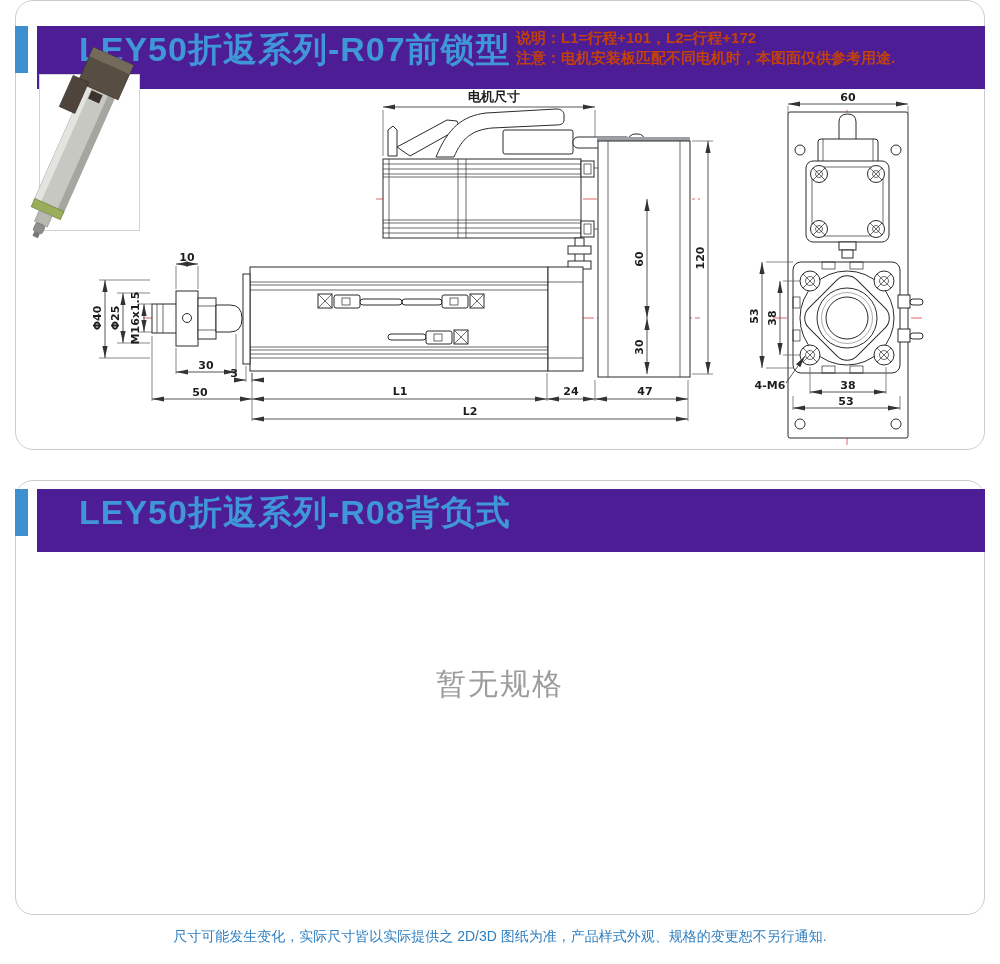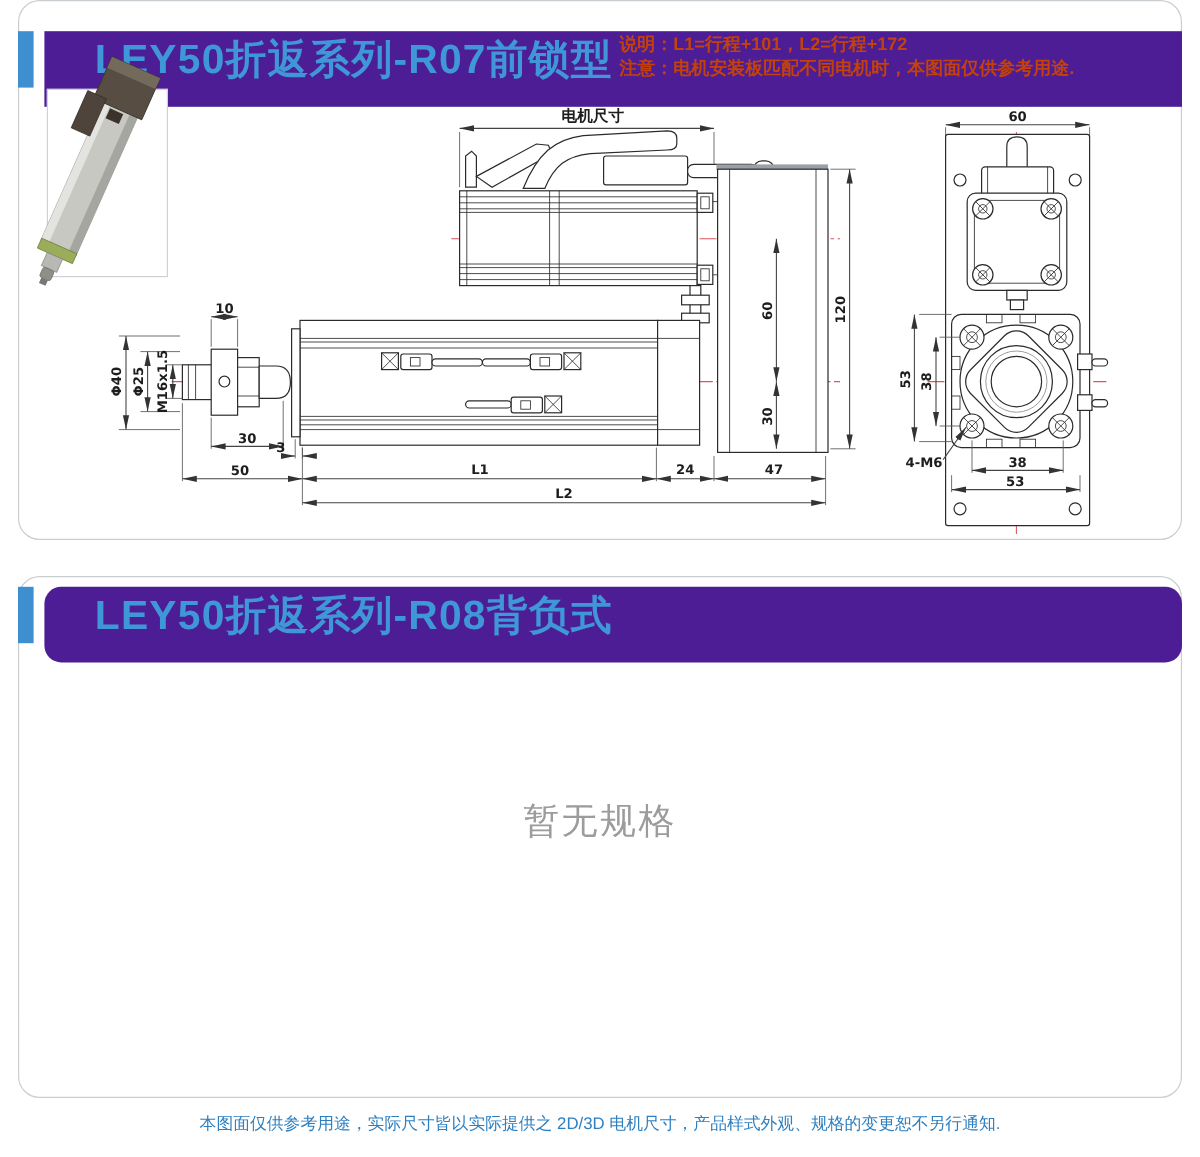--- a/index.html
+++ b/index.html
@@ -5,21 +5,21 @@
   html,body{margin:0;padding:0;background:#fff;font-family:"Liberation Sans","DejaVu Sans",sans-serif;}
   #page{position:relative;width:1000px;height:964px;background:#fff;overflow:hidden;}
   .panel{position:absolute;left:15px;width:968px;background:#fff;border:1px solid #c9ced2;border-radius:18px;}
   #panel1{top:0;height:448px;}
   #panel2{top:480px;height:433px;}
   .sec-header{position:absolute;left:0;right:0;top:0;height:72px;}
   .sec-bar{position:absolute;left:-1px;top:25px;width:13px;height:47px;background:#3e8fd0;}
   .sec-strip{position:absolute;left:21px;top:25px;right:-1px;height:63px;background:#4c1d95;}
   .sec-title{position:absolute;left:42px;top:1px;font-size:34px;font-weight:bold;color:#3f97d7;letter-spacing:1px;white-space:nowrap;}
   #panel2 .sec-bar{top:8px;}
-  #panel2 .sec-strip{top:8px;border-radius:14px;}
+  #panel2 .sec-strip{top:8px;}
   .note{position:absolute;left:500px;top:27px;color:#c2410c;font-size:15px;font-weight:bold;line-height:20px;white-space:nowrap;}
   #thumb{position:absolute;left:23px;top:73px;width:99px;height:155px;background:#fff;border:1px solid #cfd3d6;}
   #empty-text{position:absolute;left:0;right:0;top:664px;text-align:center;color:#9c9c9c;font-size:30px;letter-spacing:2px;}
   #footer-text{position:absolute;left:0;right:0;top:928px;text-align:center;color:#2e7fc0;font-size:14px;}
   svg{position:absolute;left:0;top:0;pointer-events:none;}
   .p{fill:#fff;stroke:#2b2b2b;stroke-width:1;}
   .pn{fill:none;stroke:#2b2b2b;stroke-width:1;}
   .t{fill:none;stroke:#2b2b2b;stroke-width:0.7;}
   .dl{stroke:#444;stroke-width:0.9;fill:none;}
   .xl{stroke:#555;stroke-width:0.7;fill:none;}
@@ -49,21 +49,21 @@
   <div class="panel" id="panel2">
     <div class="sec-header">
       <div class="sec-bar"></div>
       <div class="sec-strip">
         <div class="sec-title">LEY50折返系列-R08背负式</div>
       </div>
     </div>
   </div>
 
   <div id="empty-text">暂无规格</div>
-  <div id="footer-text">本图面仅供参考用途，实际尺寸皆以实际提供之 2D/3D 电机尺寸，产品样式外观、规格的变更恕不另行通知.</div>
+  <div id="footer-text">尺寸可能发生变化，实际尺寸皆以实际提供之 2D/3D 图纸为准，产品样式外观、规格的变更恕不另行通知.</div>
 
   <svg width="1000" height="964" viewBox="0 0 1000 964">
     <defs>
       <marker id="arr" viewBox="0 0 12 6" markerWidth="12" markerHeight="6" refX="12" refY="3" orient="auto-start-reverse" markerUnits="userSpaceOnUse">
         <path d="M12,3 L0,0.4 L0,5.6 Z" fill="#333"></path>
       </marker>
       <marker id="arrE" viewBox="0 0 12 6" markerWidth="12" markerHeight="6" refX="12" refY="3" orient="auto" markerUnits="userSpaceOnUse">
         <path d="M12,3 L0,0.4 L0,5.6 Z" fill="#333"></path>
       </marker>
     </defs>

